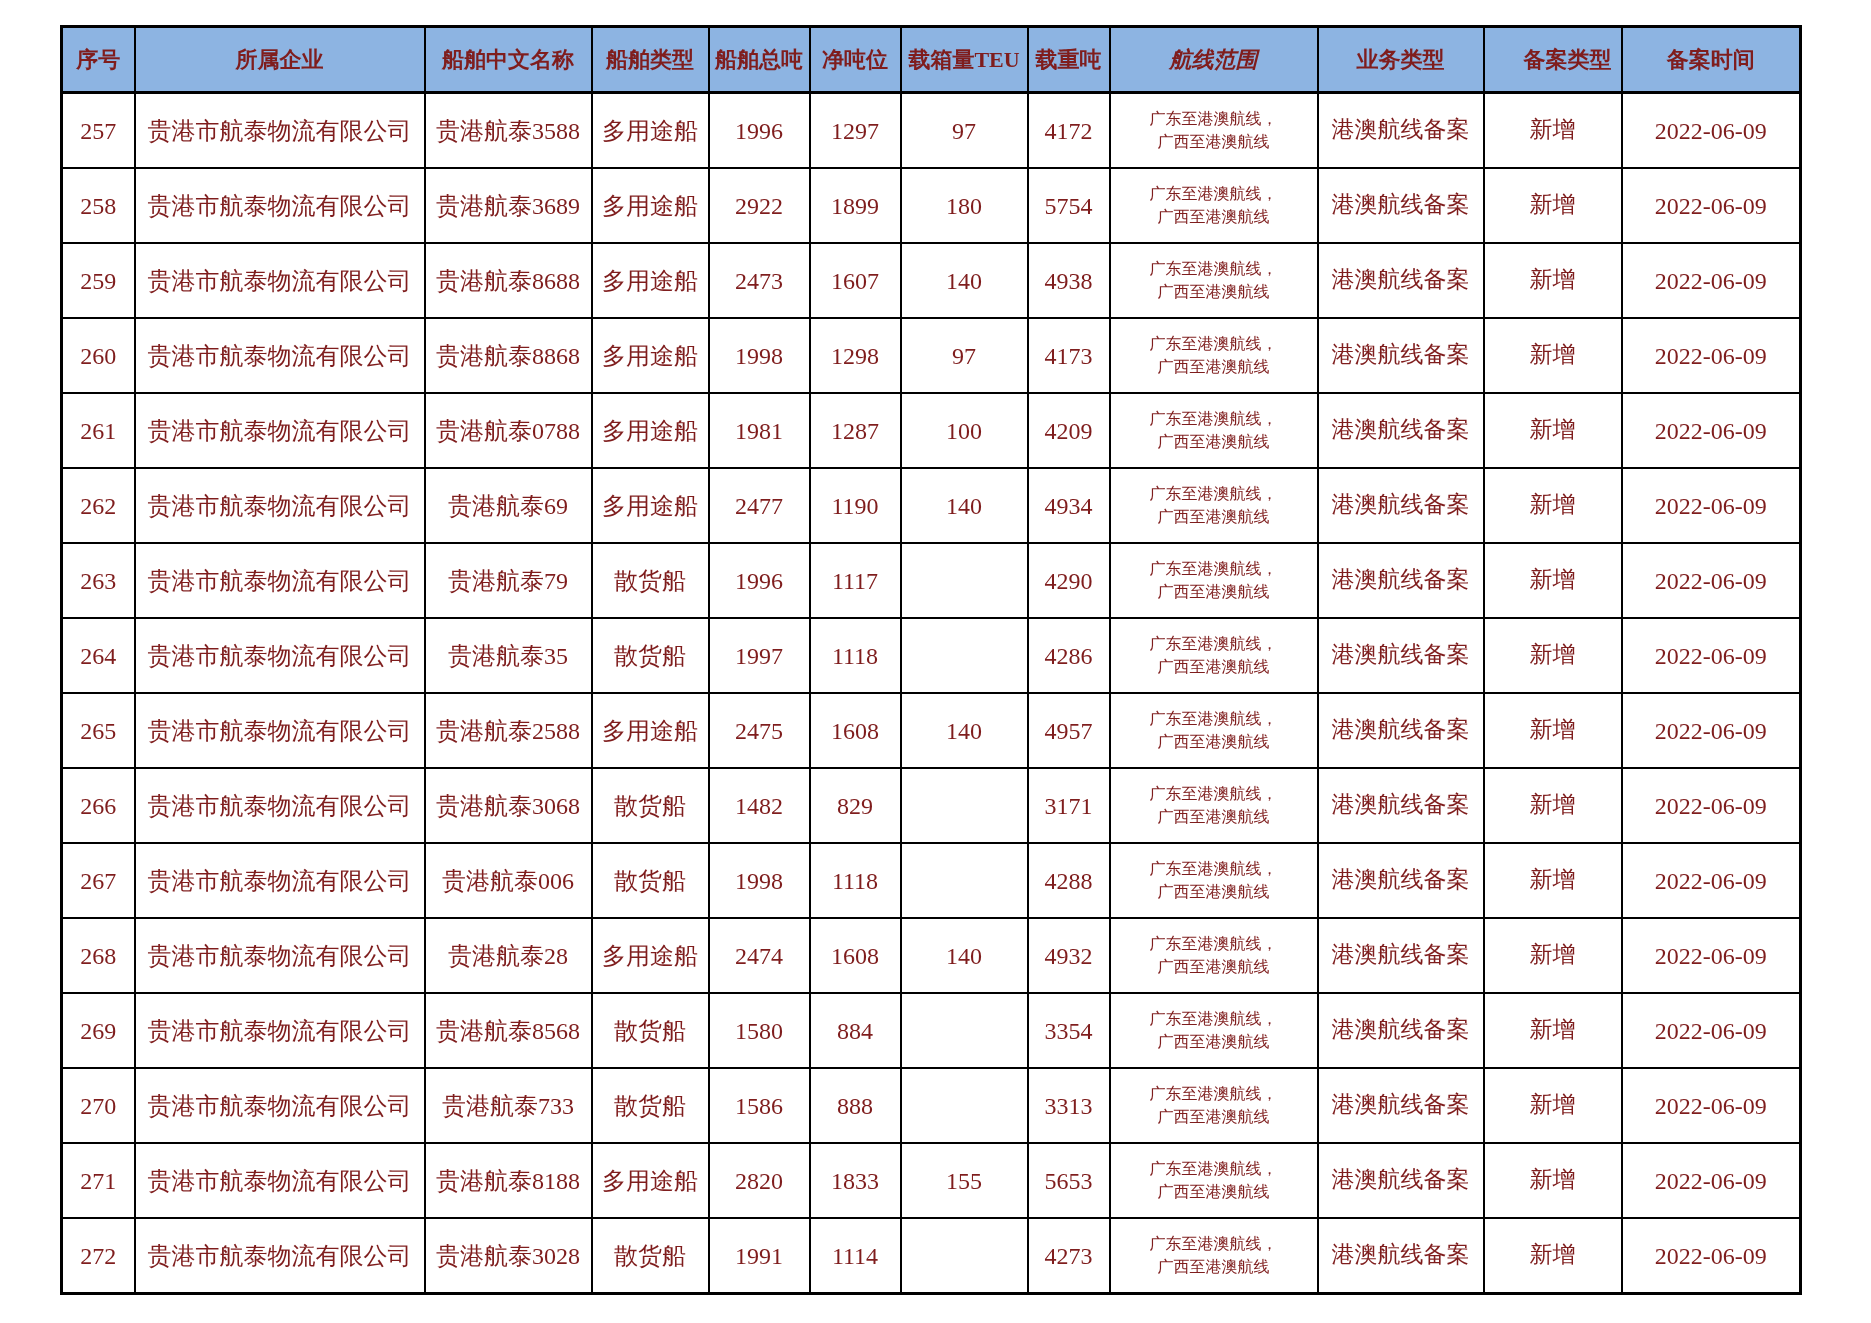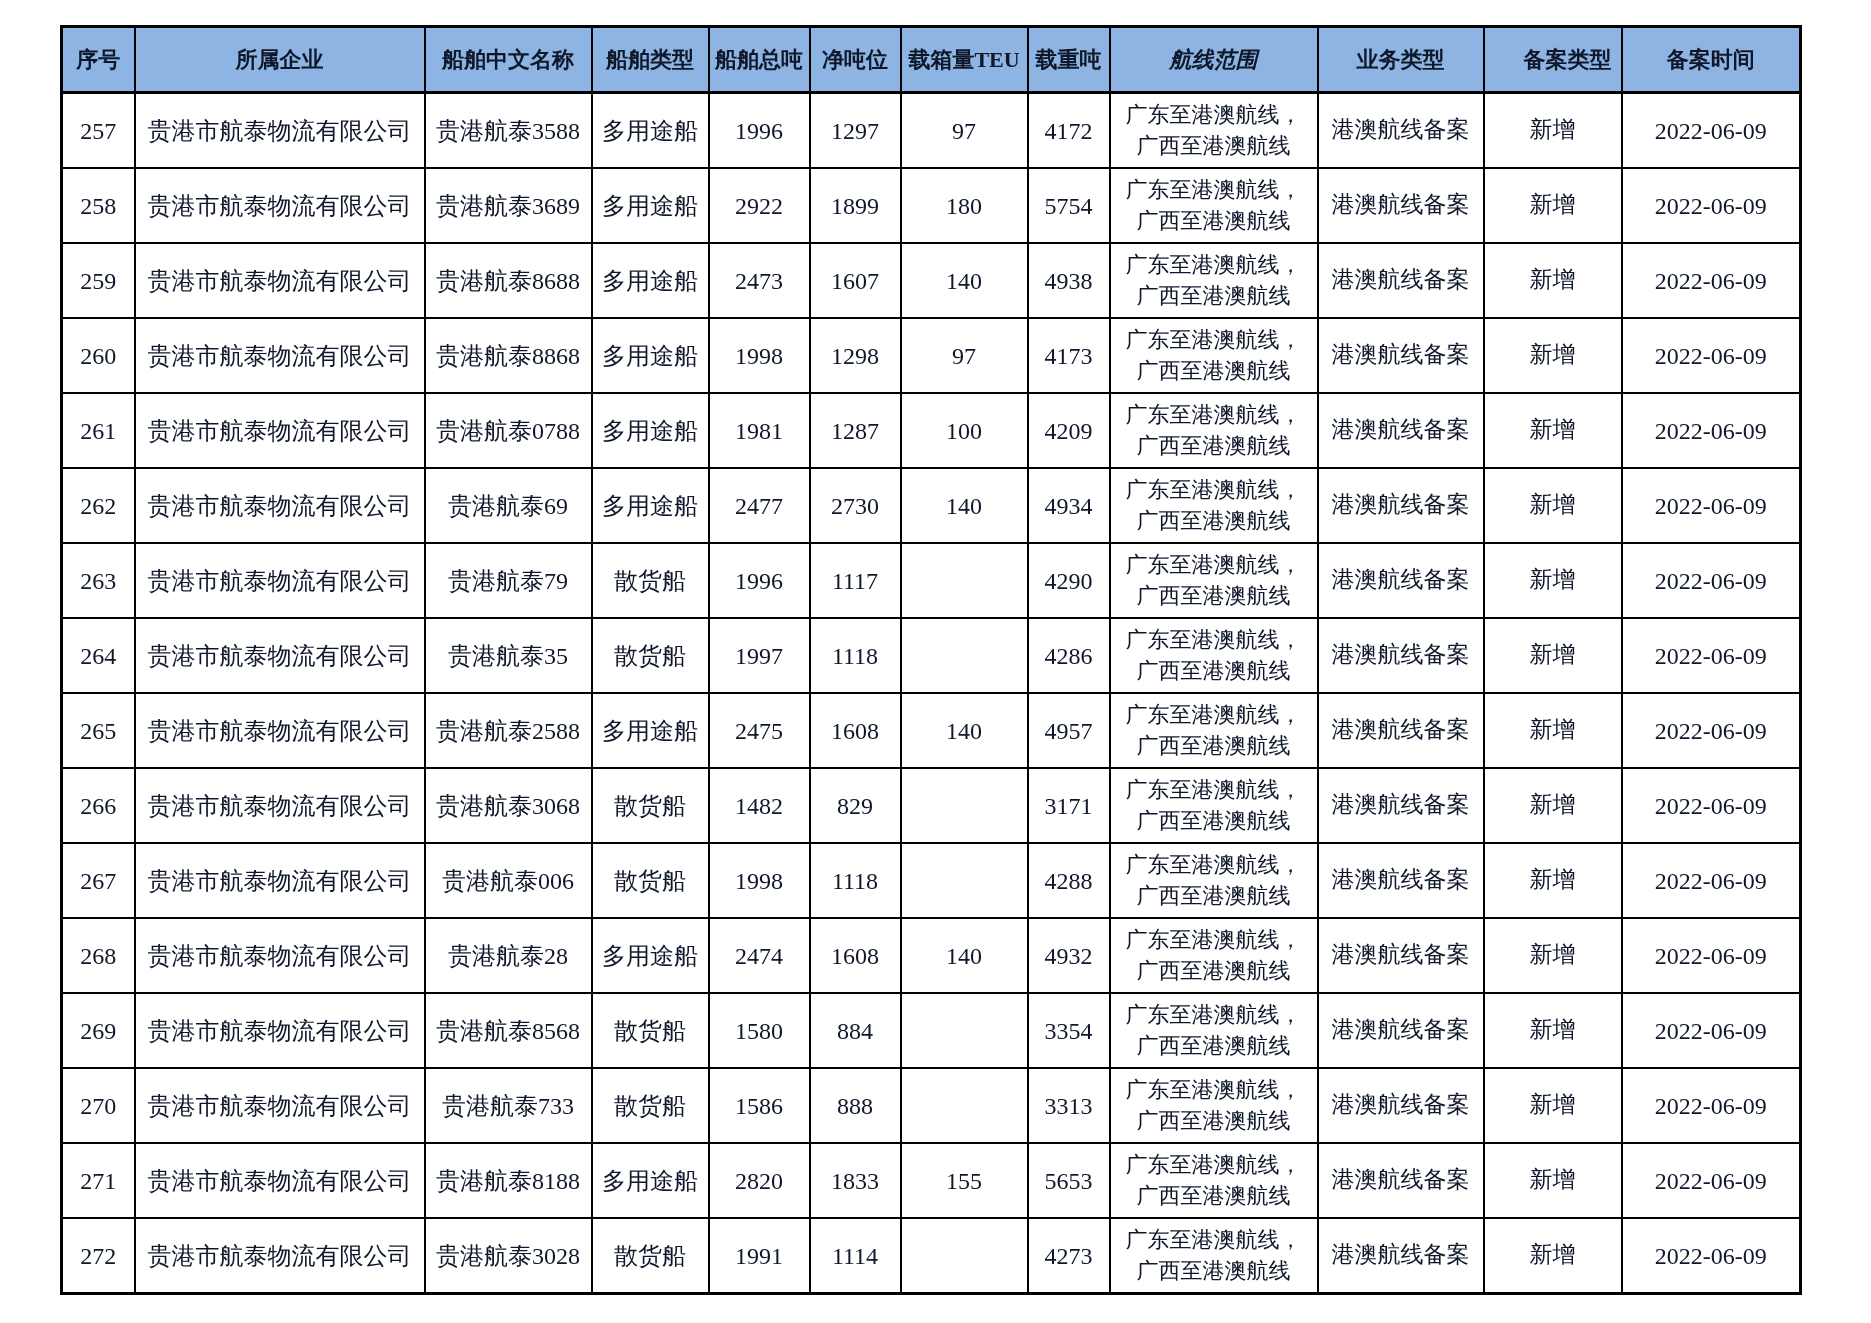--- a/index.html
+++ b/index.html
@@ -46,33 +46,33 @@
     border-top: 3px solid #000000;
     font-family: "Liberation Serif", "DejaVu Serif", serif;
   }
   table.vessel-table tbody td {
     font-size: 24px;
     height: 73px;
     white-space: pre-line;
     line-height: 1.25;
   }
   table.vessel-table tbody td.col-route {
-    font-size: 22px;
+    font-size: 16px;
     line-height: 1.4;
   }
   table.vessel-table tbody td.col-business_type,
   table.vessel-table tbody td.col-filing_type {
     font-size: 23px;
   }
 </style>
 </head>
 <body>
 
 <div class="sheet">
-  <table class="vessel-table" style="color: #0f172a;">
+  <table class="vessel-table" style="color: #7f1d1d;">
     <colgroup>
       <col style="width:73px">
       <col style="width:290px">
       <col style="width:167px">
       <col style="width:117px">
       <col style="width:101px">
       <col style="width:91px">
       <col style="width:127px">
       <col style="width:82px">
       <col style="width:208px">
@@ -171,21 +171,21 @@
           <td class="col-business_type">港澳航线备案</td>
           <td class="col-filing_type">新增</td>
           <td class="col-filing_date">2022-06-09</td>
         </tr>
         <tr>
           <td class="col-seq">262</td>
           <td class="col-company">贵港市航泰物流有限公司</td>
           <td class="col-ship_name">贵港航泰69</td>
           <td class="col-ship_type">多用途船</td>
           <td class="col-gross_tonnage">2477</td>
-          <td class="col-net_tonnage">2730</td>
+          <td class="col-net_tonnage">1190</td>
           <td class="col-teu">140</td>
           <td class="col-deadweight">4934</td>
           <td class="col-route">广东至港澳航线，
 广西至港澳航线</td>
           <td class="col-business_type">港澳航线备案</td>
           <td class="col-filing_type">新增</td>
           <td class="col-filing_date">2022-06-09</td>
         </tr>
         <tr>
           <td class="col-seq">263</td>

